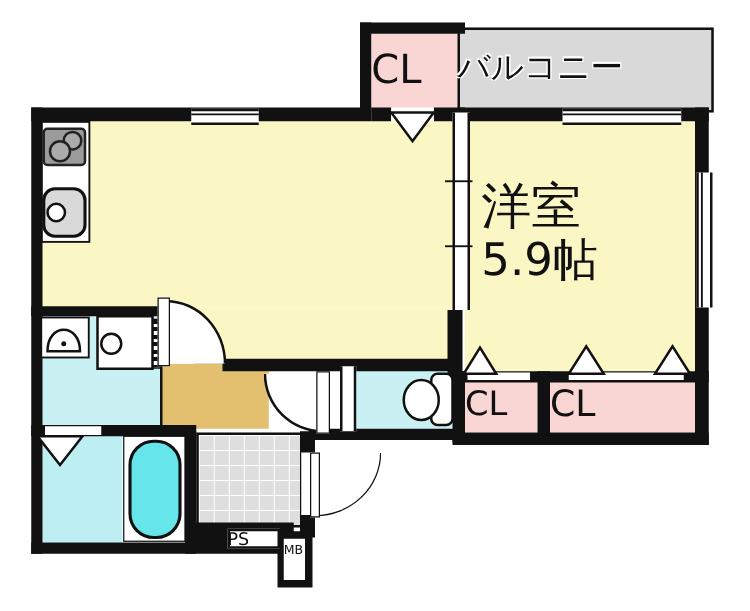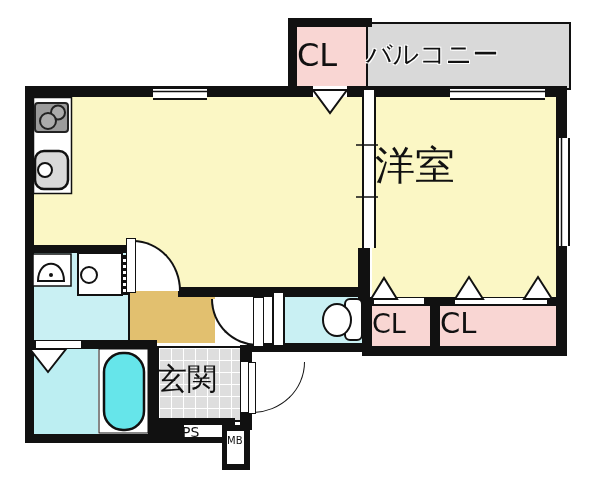--- a/index.html
+++ b/index.html
@@ -137,24 +137,24 @@
       <rect x="345" y="299" width="17" height="41" rx="5" fill="#fff" stroke="#111" stroke-width="2"></rect>
       <ellipse cx="337" cy="320" rx="14" ry="16" fill="#fff" stroke="#111" stroke-width="2"></ellipse>
     </g>
 
     <g>
       <rect x="99" y="349" width="49" height="84" fill="#fff" stroke="#111" stroke-width="1"></rect>
       <rect x="104" y="353" width="40" height="77" rx="19" fill="#66E5EA" stroke="#111" stroke-width="2.5"></rect>
     </g>
   </svg>
 
-  <div class="label" style="left:375px;top:142px;width:216px;font-size:40px;">
+  <div class="label" style="left:385px;top:142px;width:216px;font-size:40px;">
     <div>洋室</div>
+    <div style="font-size:36px;">5.9帖</div>
   </div>
   <div class="label halo" style="left:366px;top:40px;width:201px;font-size:26px;">バルコニー</div>
   <div class="label" style="left:297px;top:37px;width:70px;font-size:32px;">CL</div>
   <div class="label" style="left:372px;top:308px;width:58px;font-size:27px;">CL</div>
   <div class="label" style="left:440px;top:307px;width:116px;font-size:29px;">CL</div>
-  <div class="label" style="left:157px;top:362px;width:90px;font-size:30px;">玄関</div>
   <div class="label" style="left:182px;top:424px;width:42px;font-size:14px;z-index:10;">PS</div>
   <div class="label" style="left:227px;top:434px;width:17px;font-size:10px;z-index:10;word-break:break-all;line-height:1.3;">MB</div>
 
 </div>
 
 </body></html>

